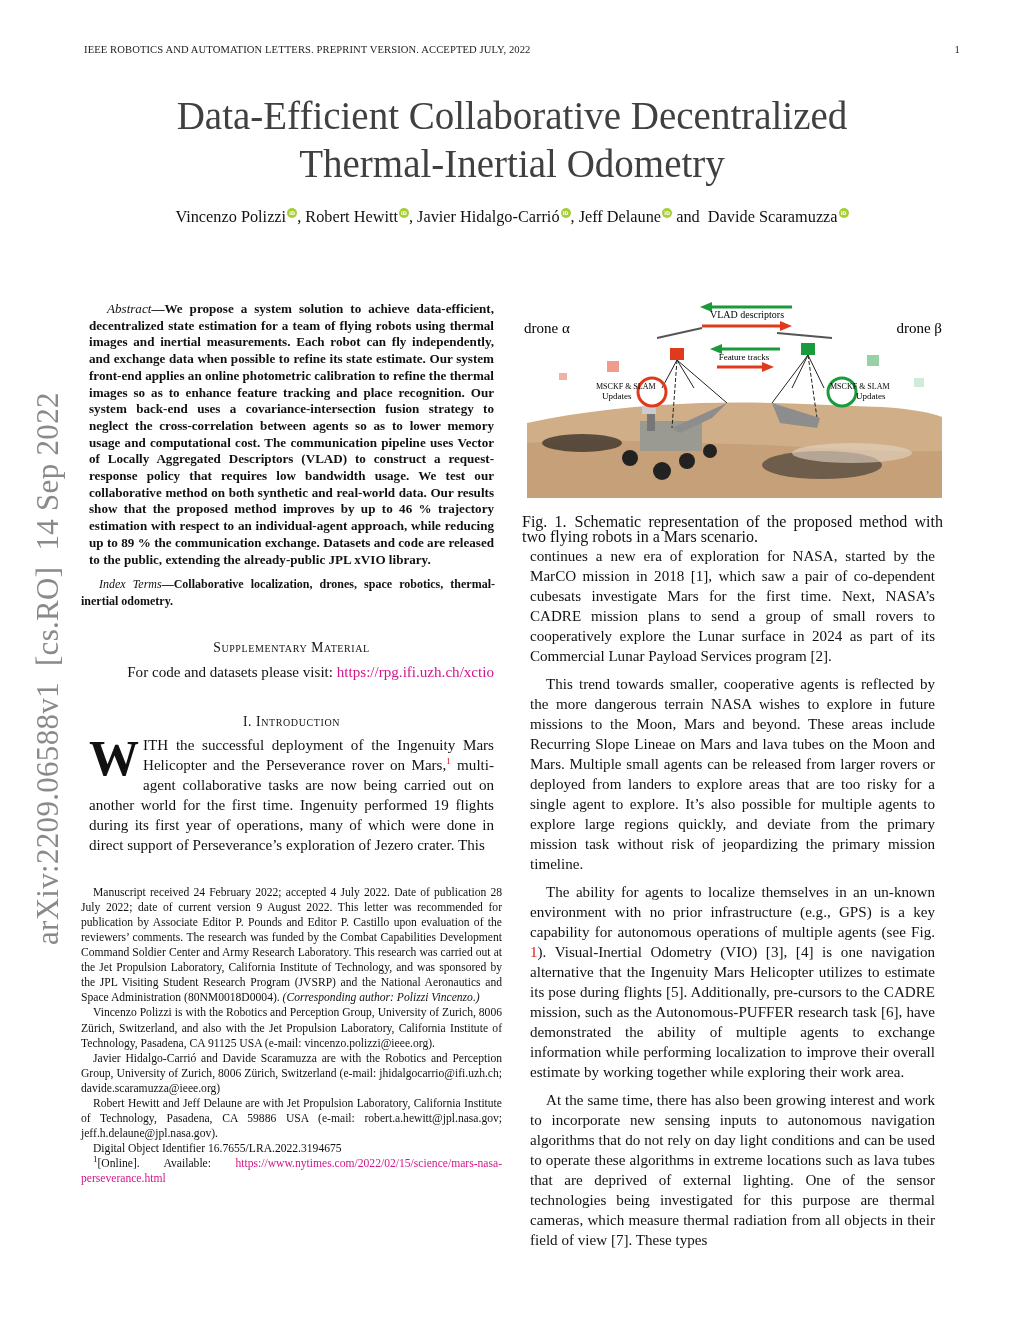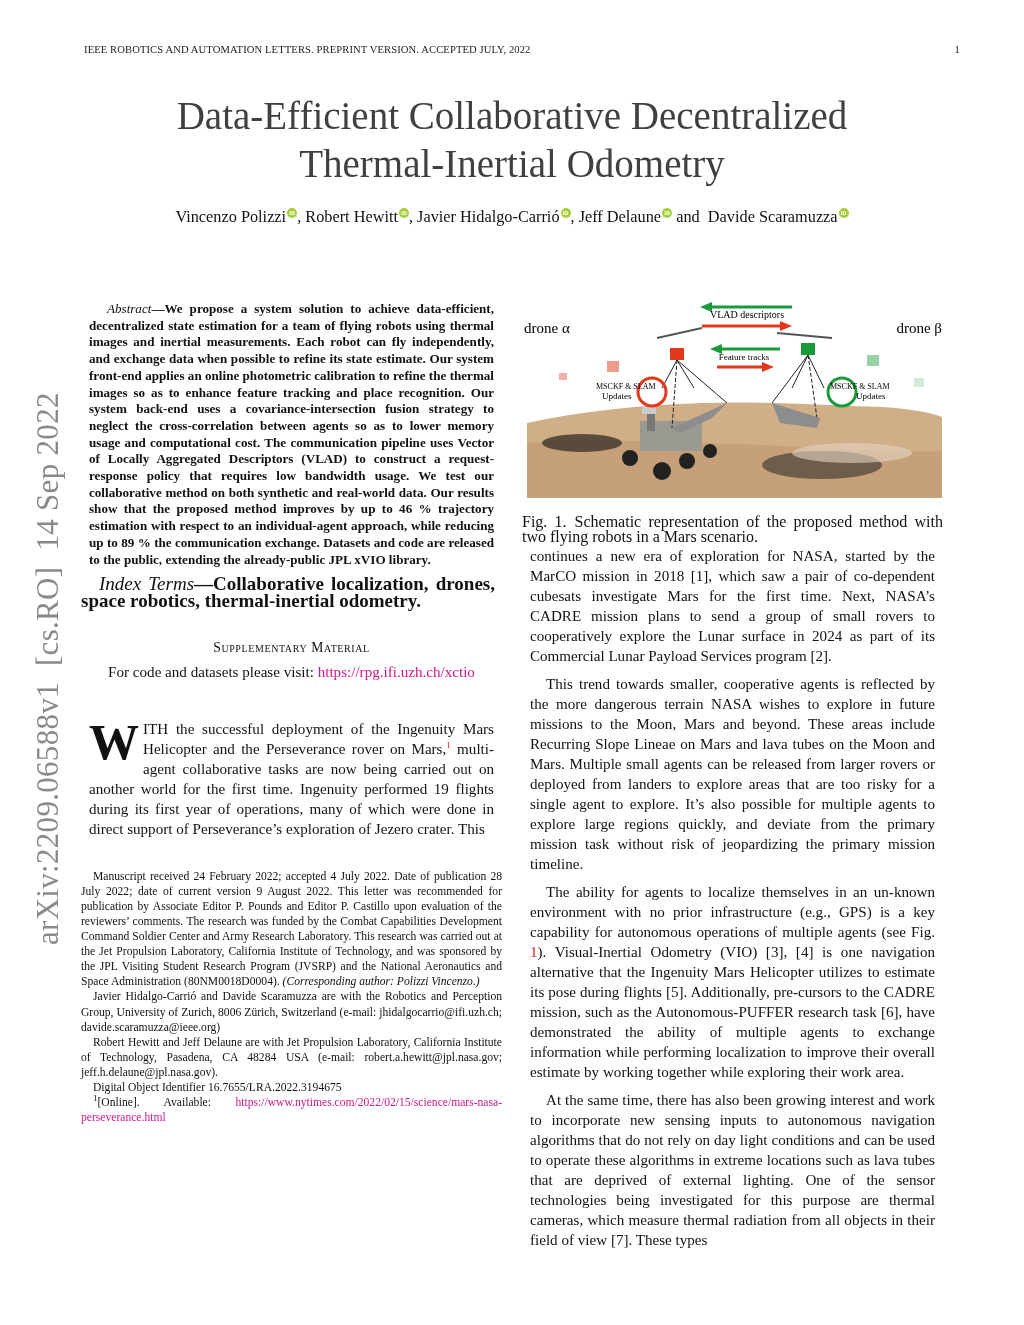--- a/index.html
+++ b/index.html
@@ -8,21 +8,21 @@
   .running-head { position: absolute; top: 44px; left: 84px; width: 876px; font-size: 10.6px; letter-spacing: 0.1px; color: #222; }
   .running-head .pg { position: absolute; right: 0; top: 0; }
   .title { position: absolute; top: 92px; left: 0; width: 1024px; text-align: center; font-size: 39px; line-height: 48px; color: #404040; }
   .authors { position: absolute; top: 207px; left: 0; width: 1024px; text-align: center; font-size: 16.3px; color: #111; }
   .orcid { display: inline-block; width: 10px; height: 10px; border-radius: 50%; background: #a6ce39; color: #fff; font-family: "DejaVu Sans", sans-serif; font-size: 5px; line-height: 10px; text-align: center; vertical-align: 7px; margin-left: 1px; font-weight: bold; }
   .arxiv { position: absolute; left: 30px; top: 945px; transform-origin: 0 0; transform: rotate(-90deg); font-size: 31px; color: #8a8a8a; white-space: nowrap; letter-spacing: 0.3px; }
   .col-left { position: absolute; left: 81px; top: 293px; width: 421px; }
   .col-right { position: absolute; left: 522px; top: 293px; width: 421px; }
   .abstract { font-size: 13.1px; line-height: 16.7px; font-weight: bold; text-align: justify; text-indent: 18px; margin: 8px; }
   .abstract i { font-weight: normal; }
-  .indexterms { font-size: 19px; line-height: 16.7px; font-weight: bold; text-align: justify; text-indent: 18px; margin: 6px 7px 0 0; font-family: Liberation Serif, serif; }
+  .indexterms { font-size: 12px; line-height: 16.7px; font-weight: bold; text-align: justify; text-indent: 18px; margin: 6px 7px 0 0; font-family: Liberation Serif, serif; }
   .indexterms i { font-weight: normal; }
   .sec-heading { text-align: center; font-size: 13.6px; letter-spacing: 0.6px; margin: 0; }
   .sc { font-variant: small-caps; }
   .body-text { font-size: 15.1px; line-height: 20px; text-align: justify; margin: 8px; }
   .link { color: #d1168a; }
   .refred { color: #d42020; }
   .dropcap { float: left; font-size: 50px; line-height: 40px; font-weight: bold; margin: 3px 4px 0 0; }
   .footnotes { font-size: 11.6px; line-height: 15.1px; text-align: justify; }
   .footnotes p { margin: 0; text-indent: 12px; }
   .figure { position: relative; width: 421px; height: 218px; }
@@ -53,30 +53,32 @@
 
 <div class="arxiv" style="white-space:pre">arXiv:2209.06588v1  [cs.RO]  14 Sep 2022</div>
 
 <div class="col-left">
   <p class="abstract"><i>Abstract</i><span>—</span><span>We propose a system solution to achieve data-efficient, decentralized state estimation for a team of flying robots using thermal images and inertial measurements. Each robot can fly independently, and exchange data when possible to refine its state estimate. Our system front-end applies an online photometric calibration to refine the thermal images so as to enhance feature tracking and place recognition. Our system back-end uses a covariance-intersection fusion strategy to neglect the cross-correlation between agents so as to lower memory usage and computational cost. The communication pipeline uses Vector of Locally Aggregated Descriptors (VLAD) to construct a request-response policy that requires low bandwidth usage. We test our collaborative method on both synthetic and real-world data. Our results show that the proposed method improves by up to 46 % trajectory estimation with respect to an individual-agent approach, while reducing up to 89 % the communication exchange. Datasets and code are released to the public, extending the already-public JPL xVIO library.</span></p>
 
   <p class="indexterms"><i>Index Terms</i><span>—</span><span>Collaborative localization, drones, space robotics, thermal-inertial odometry.</span></p>
 
   <div style="height:30px"></div>
   <p class="sec-heading sc">Supplementary Material</p>
-  <p class="body-text" style="text-align:center; margin-top:6px;"><span>For code and datasets please visit: </span><a class="link">https://rpg.ifi.uzh.ch/xctio</a></p>
+  <p class="body-text" style="text-align:right; margin-top:6px;"><span>For code and datasets please visit: </span><a class="link">https://rpg.ifi.uzh.ch/xctio</a></p>
 
   <div style="height:24px"></div>
+  <p class="sec-heading sc">I. Introduction</p>
   <p class="body-text" style="margin-top:5px;"><span class="dropcap">W</span><span>ITH the successful deployment of the Ingenuity Mars Helicopter and the Perseverance rover on Mars,</span><sup class="refred">1</sup><span> multi-agent collaborative tasks are now being carried out on another world for the first time. Ingenuity performed 19 flights during its first year of operations, many of which were done in direct support of Perseverance’s exploration of Jezero crater. This</span></p>
 
   <div style="height:22px"></div>
   <div class="footnotes">
     <p><span>Manuscript received 24 February 2022; accepted 4 July 2022. Date of publication 28 July 2022; date of current version 9 August 2022. This letter was recommended for publication by Associate Editor P. Pounds and Editor P. Castillo upon evaluation of the reviewers’ comments. The research was funded by the Combat Capabilities Development Command Soldier Center and Army Research Laboratory. This research was carried out at the Jet Propulsion Laboratory, California Institute of Technology, and was sponsored by the JPL Visiting Student Research Program (JVSRP) and the National Aeronautics and Space Administration (80NM0018D0004). </span><i>(Corresponding author: Polizzi Vincenzo.)</i></p>
+    <p>Vincenzo Polizzi is with the Robotics and Perception Group, University of Zurich, 8006 Zürich, Switzerland, and also with the Jet Propulsion Laboratory, California Institute of Technology, Pasadena, CA 91125 USA (e-mail: vincenzo.polizzi@ieee.org).</p>
     <p>Javier Hidalgo-Carrió and Davide Scaramuzza are with the Robotics and Perception Group, University of Zurich, 8006 Zürich, Switzerland (e-mail: jhidalgocarrio@ifi.uzh.ch; davide.scaramuzza@ieee.org)</p>
-    <p>Robert Hewitt and Jeff Delaune are with Jet Propulsion Laboratory, California Institute of Technology, Pasadena, CA 48284 USA (e-mail: robert.a.hewitt@jpl.nasa.gov; jeff.h.delaune@jpl.nasa.gov).</p>
+    <p>Robert Hewitt and Jeff Delaune are with Jet Propulsion Laboratory, California Institute of Technology, Pasadena, CA 59886 USA (e-mail: robert.a.hewitt@jpl.nasa.gov; jeff.h.delaune@jpl.nasa.gov).</p>
     <p>Digital Object Identifier 16.7655/LRA.2022.3194675</p>
     <p><sup>1</sup><span>[Online]. Available: </span><a class="link">https://www.nytimes.com/2022/02/15/science/mars-nasa-perseverance.html</a></p>
   </div>
 </div>
 
 <div class="col-right">
   <div class="figure">
     <svg width="421" height="218" viewBox="0 0 421 218">
 
       <path d="M5,130 C60,118 120,112 180,110 C240,108 300,112 360,114 C390,116 410,120 420,124 L420,205 L5,205 Z" fill="#cfae88"></path>

